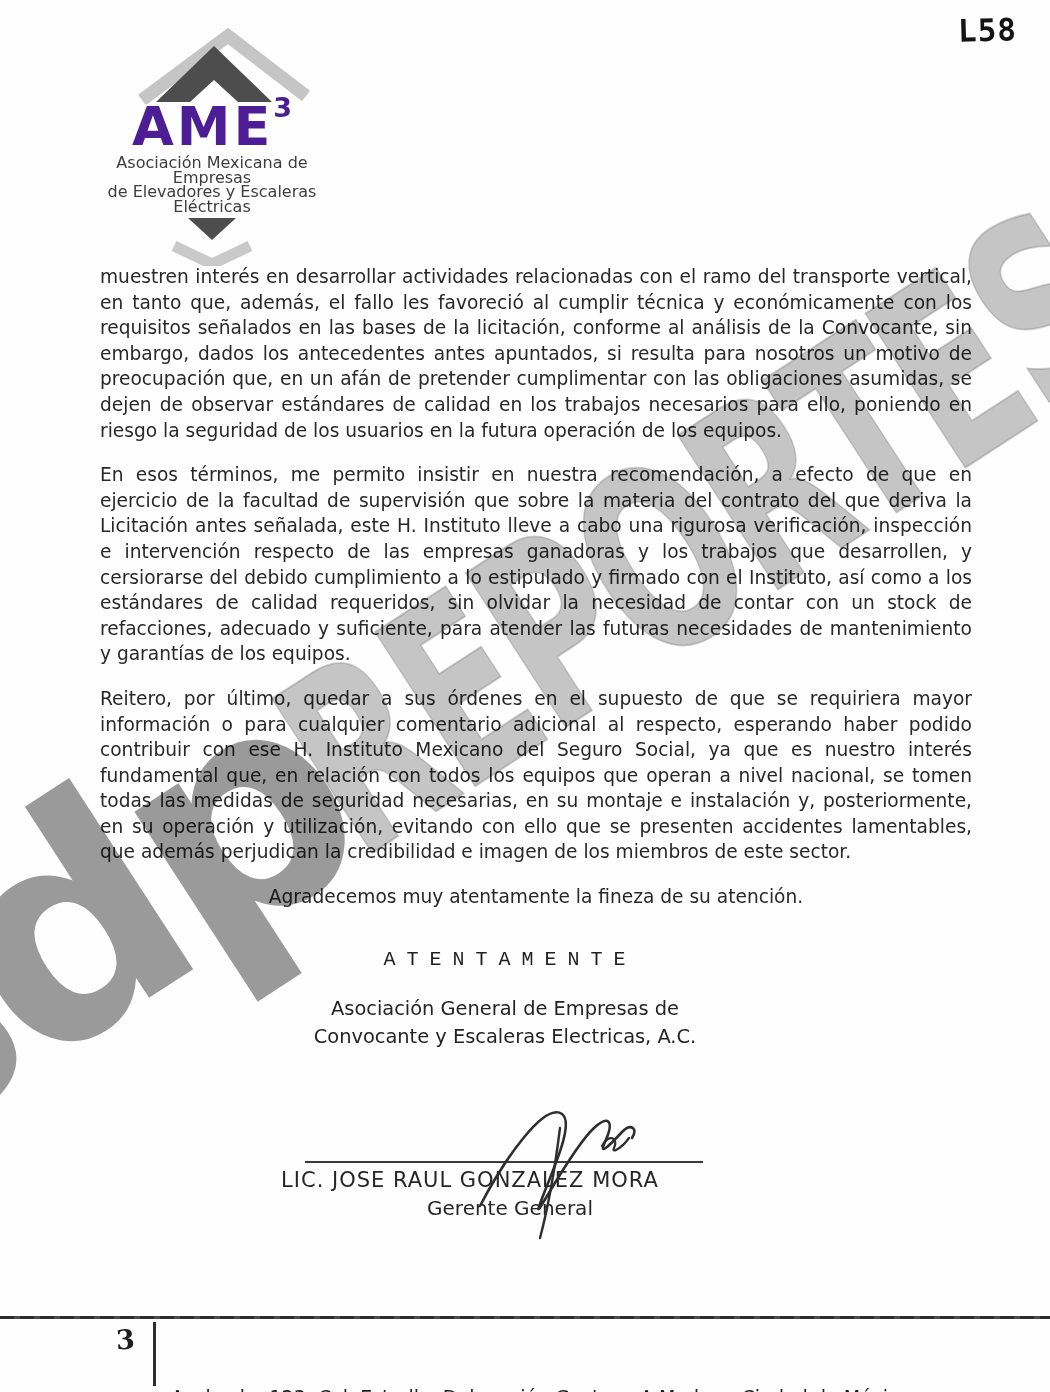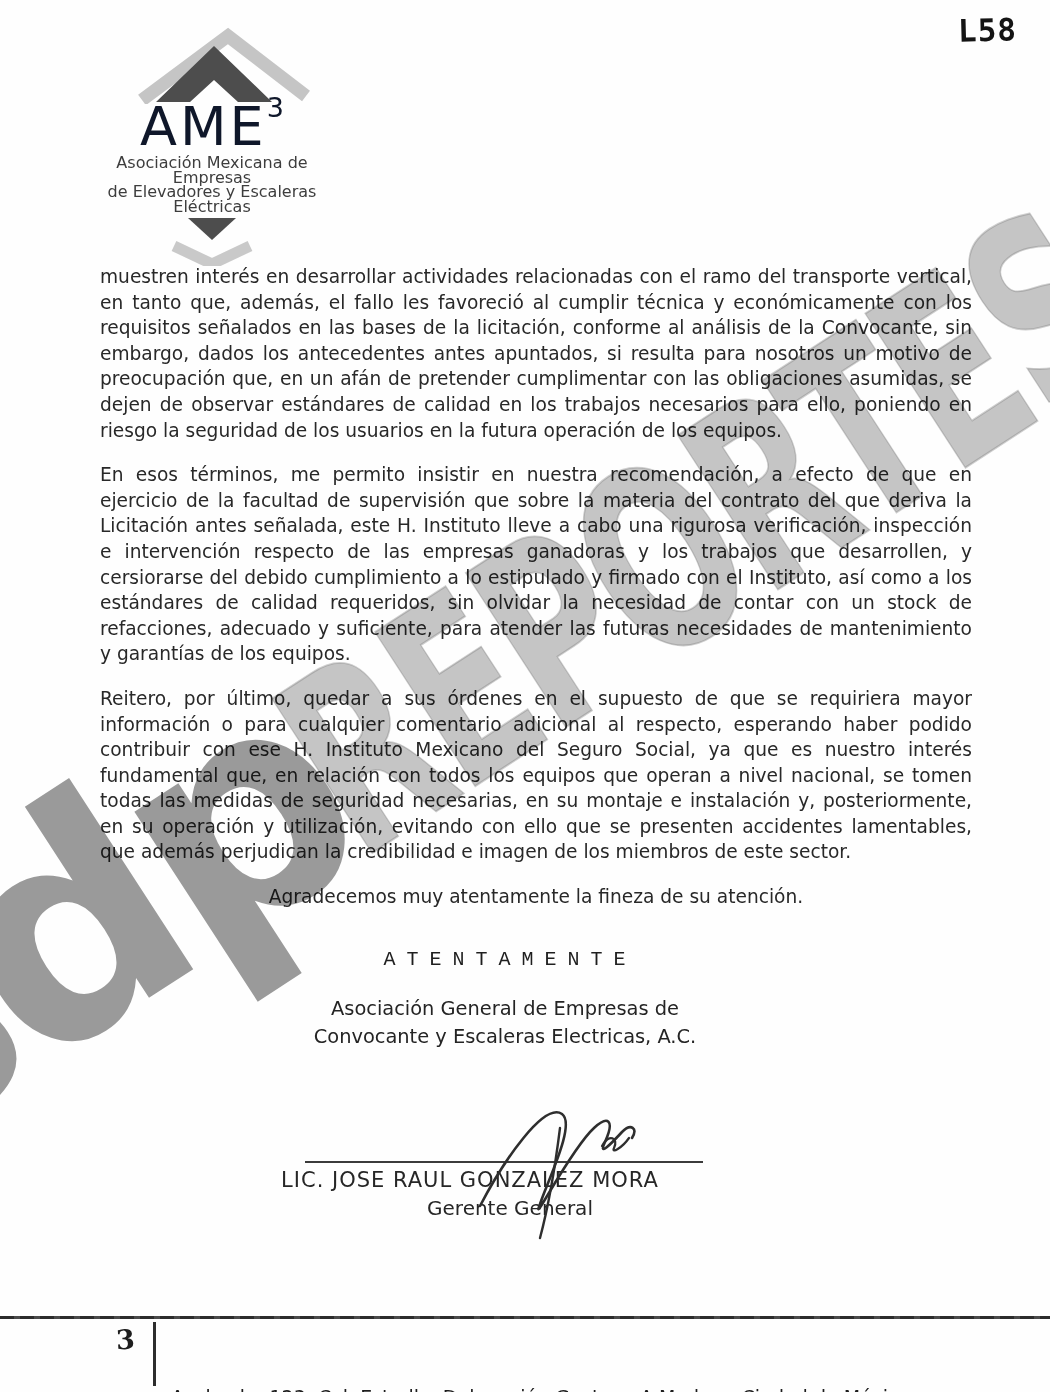--- a/index.html
+++ b/index.html
@@ -13,21 +13,21 @@
 
   
   .stamp {
     position:absolute; left:958px; top:12px;
     font-family:"DejaVu Sans Mono","Liberation Mono",monospace;
     font-size:31px; font-weight:bold; color:#141414;
     transform:rotate(-1.5deg); letter-spacing:1px;
   }
   .logo { position:absolute; left:98px; top:22px; width:228px; text-align:center; }
   .logo-acronym {
-    font-size:54px; font-weight:normal; color:#0f172a; letter-spacing:3px;
+    font-size:54px; font-weight:bold; color:#4c1d95; letter-spacing:3px;
     line-height:1; margin-top:-14px; position:relative; z-index:2;
   }
   .logo-acronym sup { font-size:27px; vertical-align:28px; letter-spacing:0; }
   .logo-tagline { font-size:16px; line-height:14.5px; color:#3d3d3d; margin-top:2px; }
 
   
   .body-text {
     position:absolute; left:72px; top:264px; width:872px;
     font-size:18.6px; line-height:25.6px; text-align:justify; color:#282828;margin-left:28px;
   }

